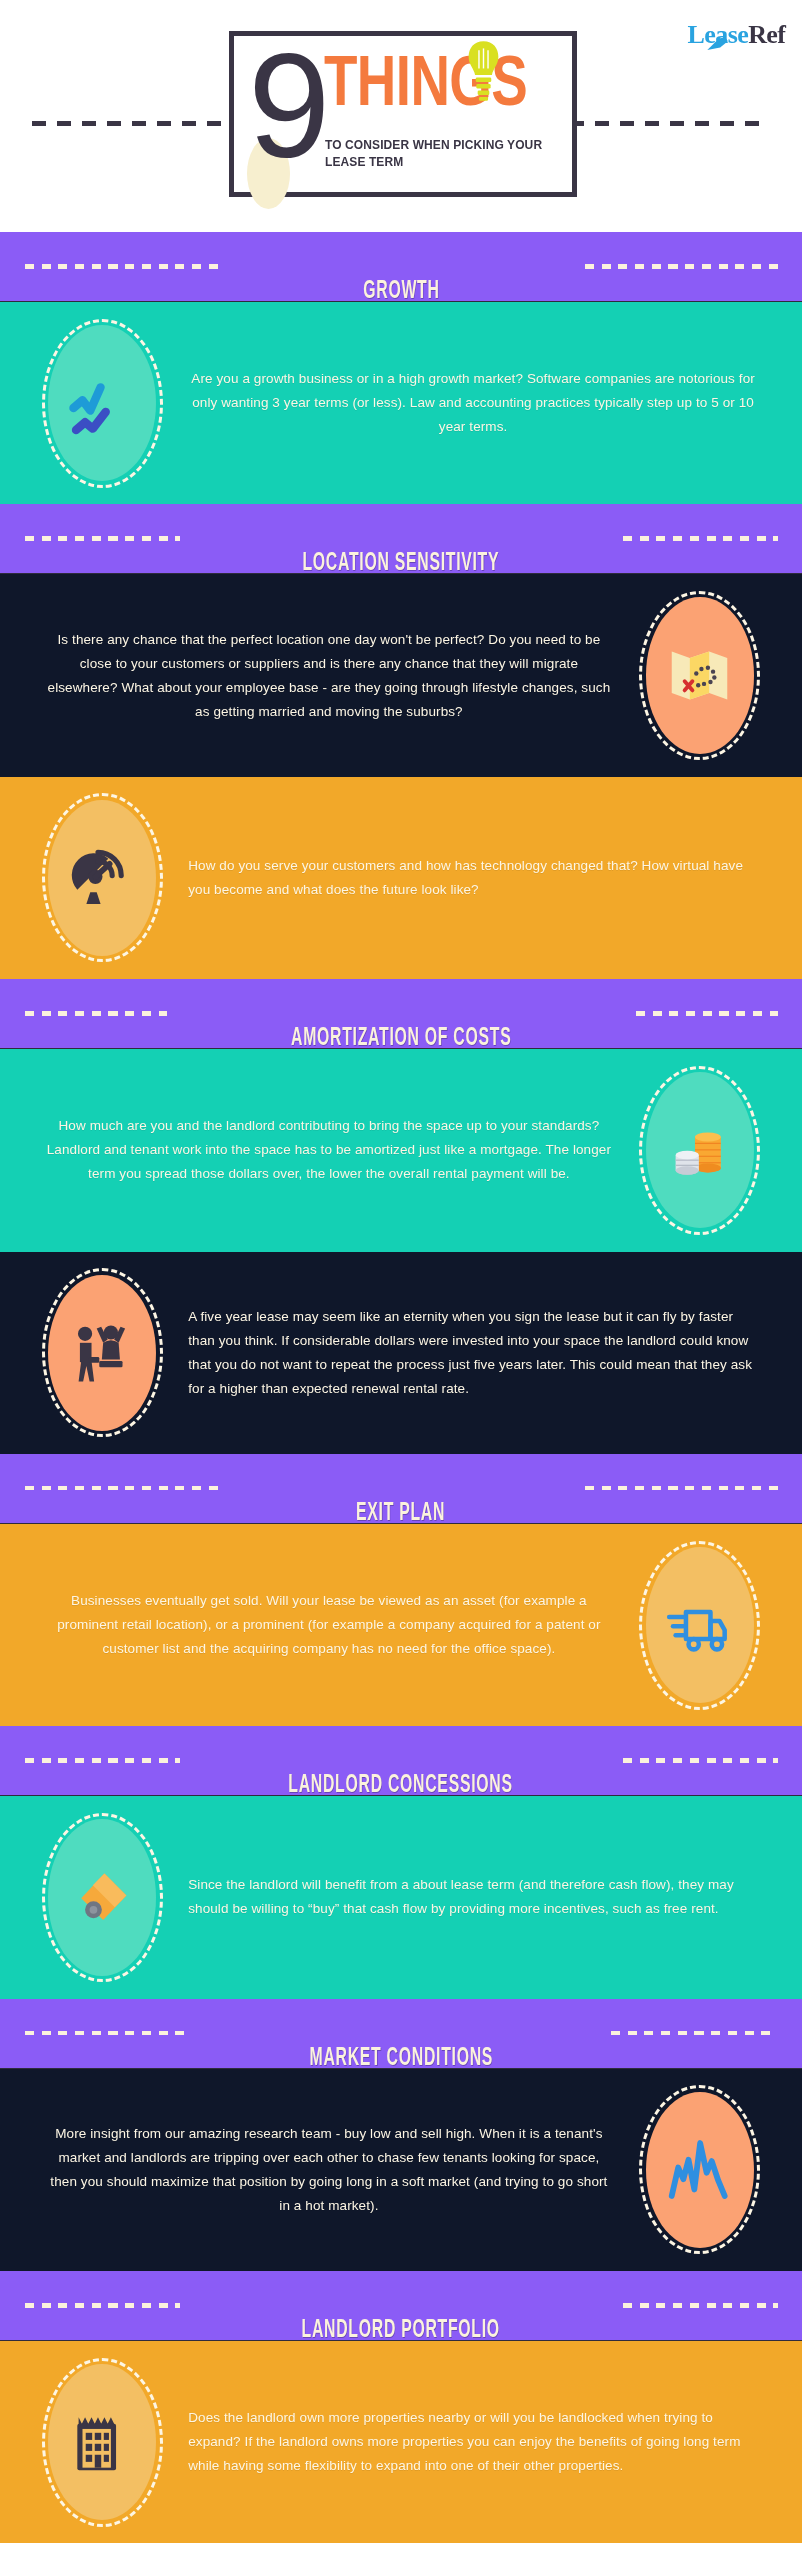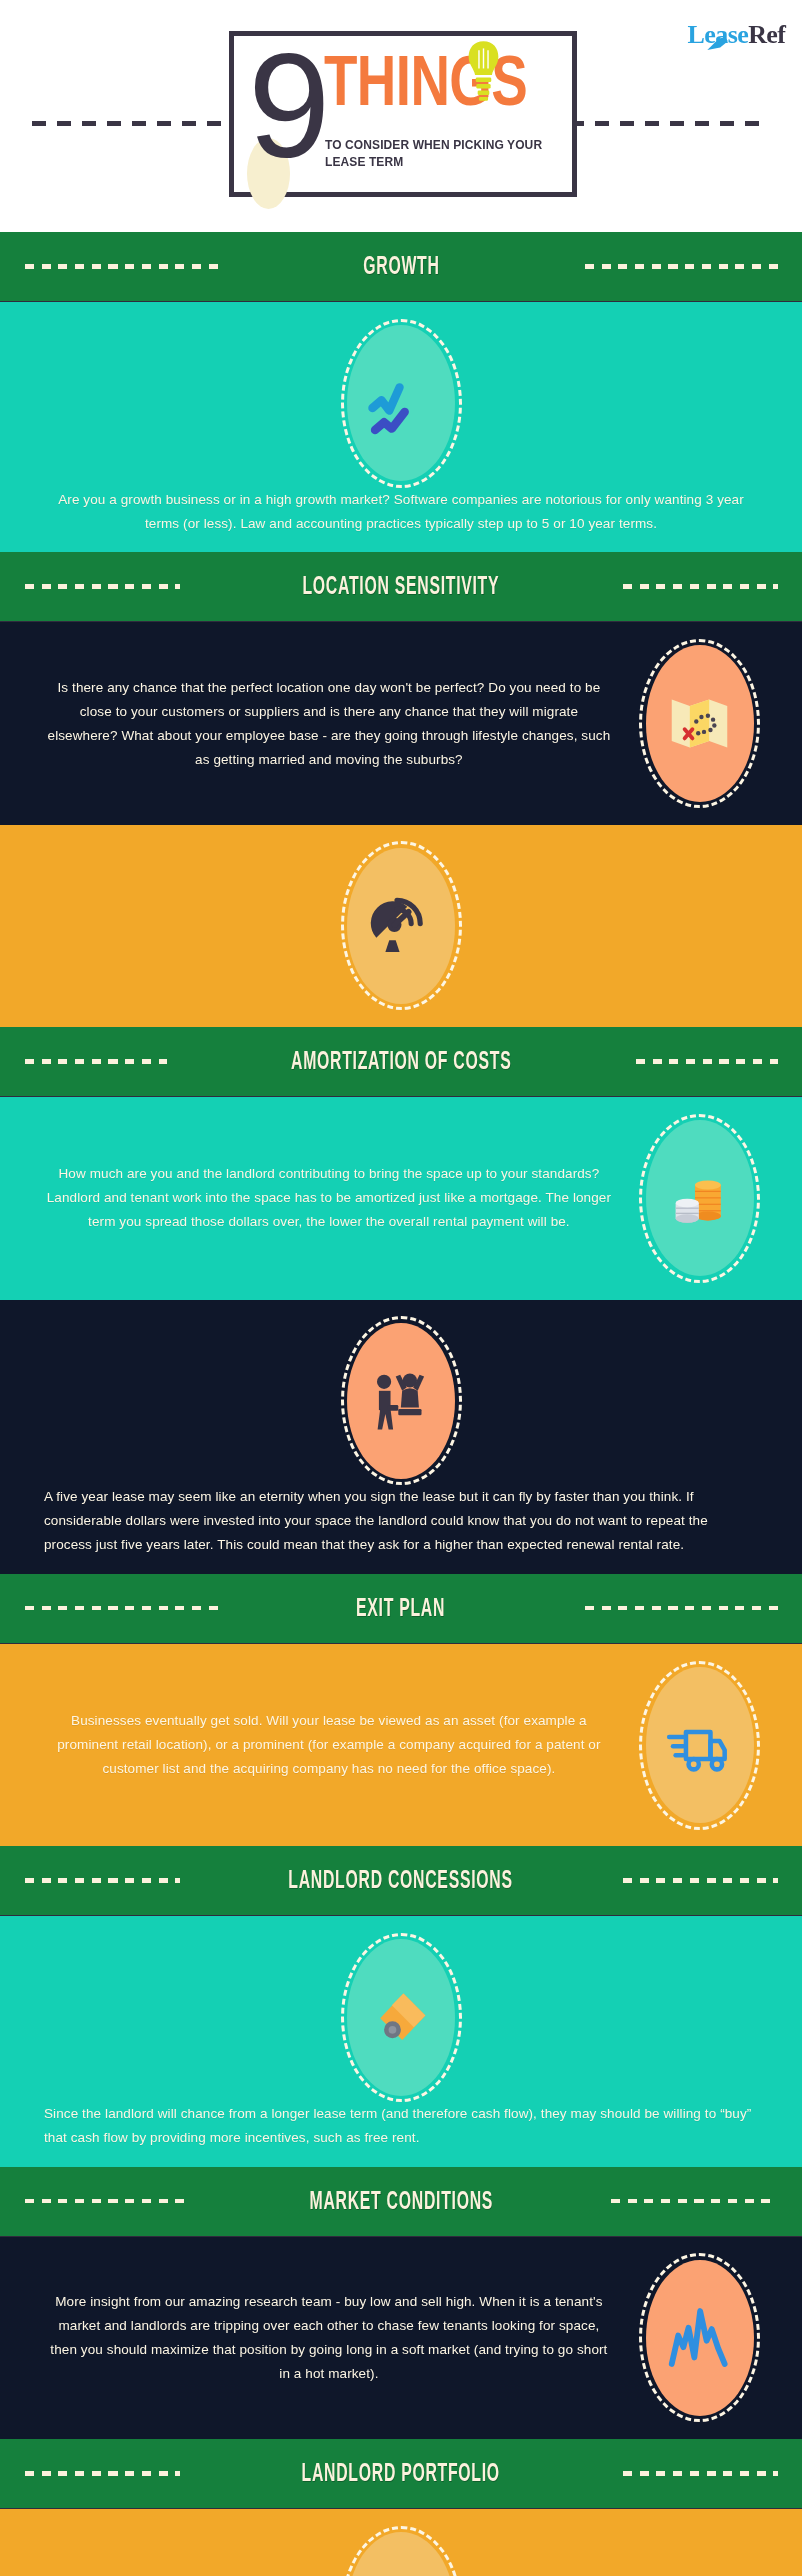--- a/index.html
+++ b/index.html
@@ -112,25 +112,25 @@
   .brand-whistle {
     position: absolute;
     right: 55px;
     top: 14px;
     width: 24.5px;
     height: 16.7px;
   }
 
   
   .band {
-    background: #15803d;
+    background: #8b5cf6;
     height: 70px;
     position: relative;
     display: flex;
-    align-items: center;
+    align-items: flex-end;
     justify-content: center;
     border-bottom: 1.9px solid #2f2b3d;
   }
   .band-title {
     color: #fbf2dd;
     font-size: 18px;
     font-weight: 700;
     letter-spacing: 0.8px;
     white-space: nowrap;
     transform: scaleY(1.45) scaleX(0.88);
@@ -149,21 +149,20 @@
   .dash.left  { left: 24.5px; }
   .dash.right { right: 24.5px; }
 
   
   .panel {
     position: relative;
     display: flex;
     align-items: center;
     padding: 16.7px 30px;
     min-height: 161px;
-    flex-direction: column;
   }
   .panel.teal   { background: #14d0b4; }
   .panel.orange { background: #0f172a; }
   .panel.amber  { background: #f2a829; }
 
   .panel.icon-right { flex-direction: row-reverse; }
 
   .medallion {
     flex: 0 0 auto;
     width: 121px;
@@ -296,20 +295,21 @@
           <div class="disc"></div>
           <div class="glyph"><svg viewBox="0 0 110 110">
               <path d="M16 74 a34 34 0 0 1 48 -48 Z" fill="#3a3545"></path>
               <circle cx="44" cy="54" r="11" fill="#3a3545"></circle>
               <path d="M44 54 L66 34" stroke="#3a3545" stroke-width="9" stroke-linecap="round"></path>
               <path d="M30 96 L52 96 L46 78 L36 78 Z" fill="#3a3545"></path>
               <path d="M70 52 a22 22 0 0 0 -22 -22" stroke="#3a3545" stroke-width="8" fill="none" stroke-linecap="round"></path>
               <path d="M84 52 a36 36 0 0 0 -36 -36" stroke="#3a3545" stroke-width="8" fill="none" stroke-linecap="round"></path>
             </svg></div>
         </div>
+        <div class="copy align-left">How do you serve your customers and how has technology changed that?  How virtual have you become and what does the future look like?</div>
       </div>
       <div class="band">
         <div class="dash left" style="width:142px"></div>
         <div class="band-title">AMORTIZATION OF COSTS</div>
         <div class="dash right" style="width:142px"></div>
       </div>
       <div class="panel teal icon-right">
         <div class="medallion">
           <div class="ring"></div>
           <div class="disc"></div>
@@ -394,21 +394,21 @@
         <div class="medallion">
           <div class="ring"></div>
           <div class="disc"></div>
           <div class="glyph"><svg viewBox="0 0 110 110">
               <path d="M58 18 L92 52 L56 90 L22 56 Z" fill="#f6a93b"></path>
               <path d="M58 18 L92 52 L74 70 L40 36 Z" fill="#f9bb5c"></path>
               <circle cx="41" cy="74" r="13" fill="#6f7683"></circle>
               <circle cx="41" cy="74" r="6" fill="#8d949f"></circle>
             </svg></div>
         </div>
-        <div class="copy align-left">Since the landlord will chance from a longer lease term (and therefore cash flow), they may should be willing to “buy” that cash flow by providing more incentives, such as free rent.</div>
+        <div class="copy align-left">Since the landlord will benefit from a about lease term (and therefore cash flow), they may should be willing to “buy” that cash flow by providing more incentives, such as free rent.</div>
       </div>
       <div class="band">
         <div class="dash left" style="width:167px"></div>
         <div class="band-title">MARKET CONDITIONS</div>
         <div class="dash right" style="width:167px"></div>
       </div>
       <div class="panel orange icon-right">
         <div class="medallion">
           <div class="ring"></div>
           <div class="disc"></div>

